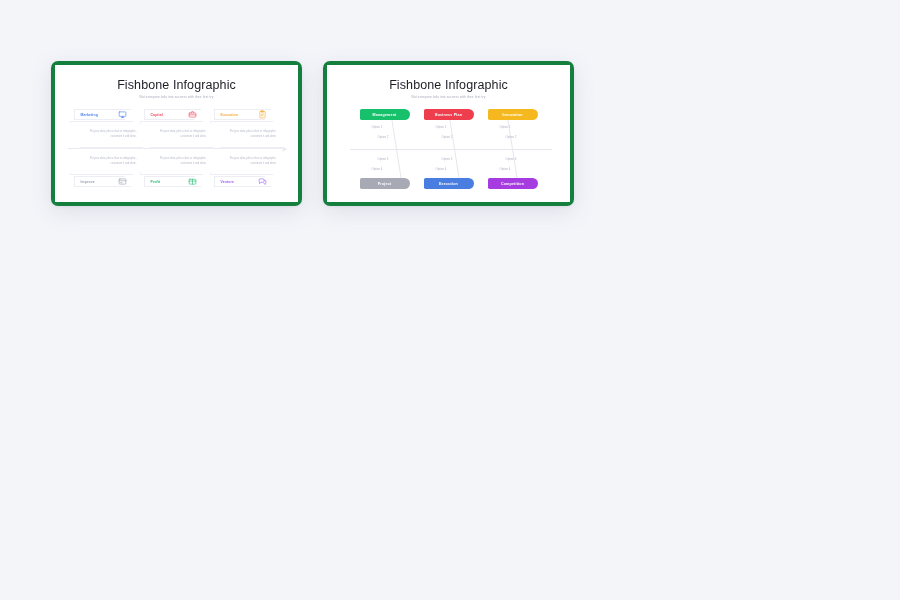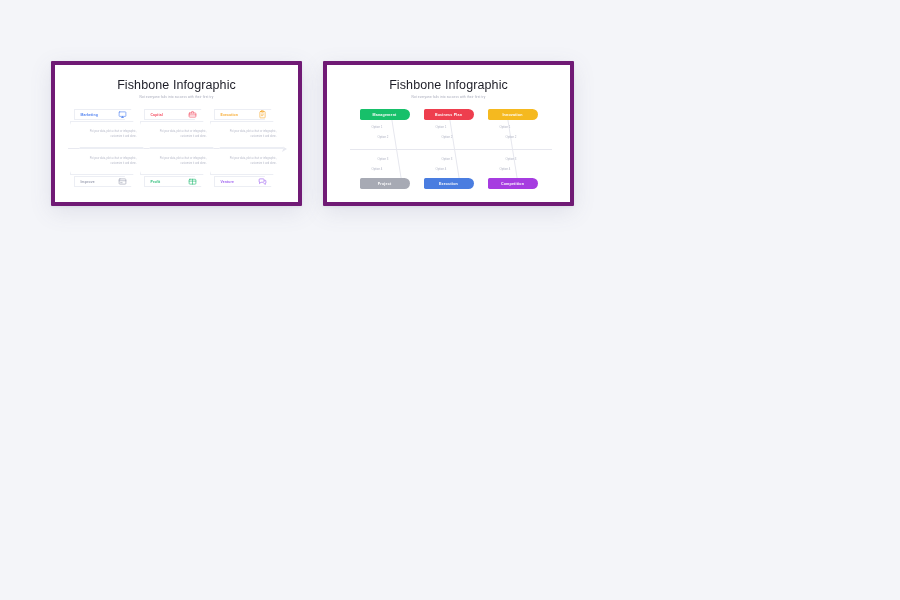--- a/index.html
+++ b/index.html
@@ -12,22 +12,22 @@
 
   body {
     background: #f4f5f9;
     font-family: "Liberation Sans", sans-serif;
     position: relative;
   }
 
   
   .slide {
     position: absolute;
-    background: #701a75;
-    border-radius: 1px;
+    background: #15803d;
+    border-radius: 7px;
     box-shadow: 0 6px 22px rgba(90, 95, 130, 0.13),
                 0 1px 3px rgba(90, 95, 130, 0.08);
     overflow: hidden;
   }
   #slide-1 { left: 51px;  top: 61px; width: 251px; height: 145px; }
   #slide-2 { left: 323px; top: 61px; width: 251px; height: 145px; }
 
   .slide-inner {
     position: absolute;
     inset: 4px;

